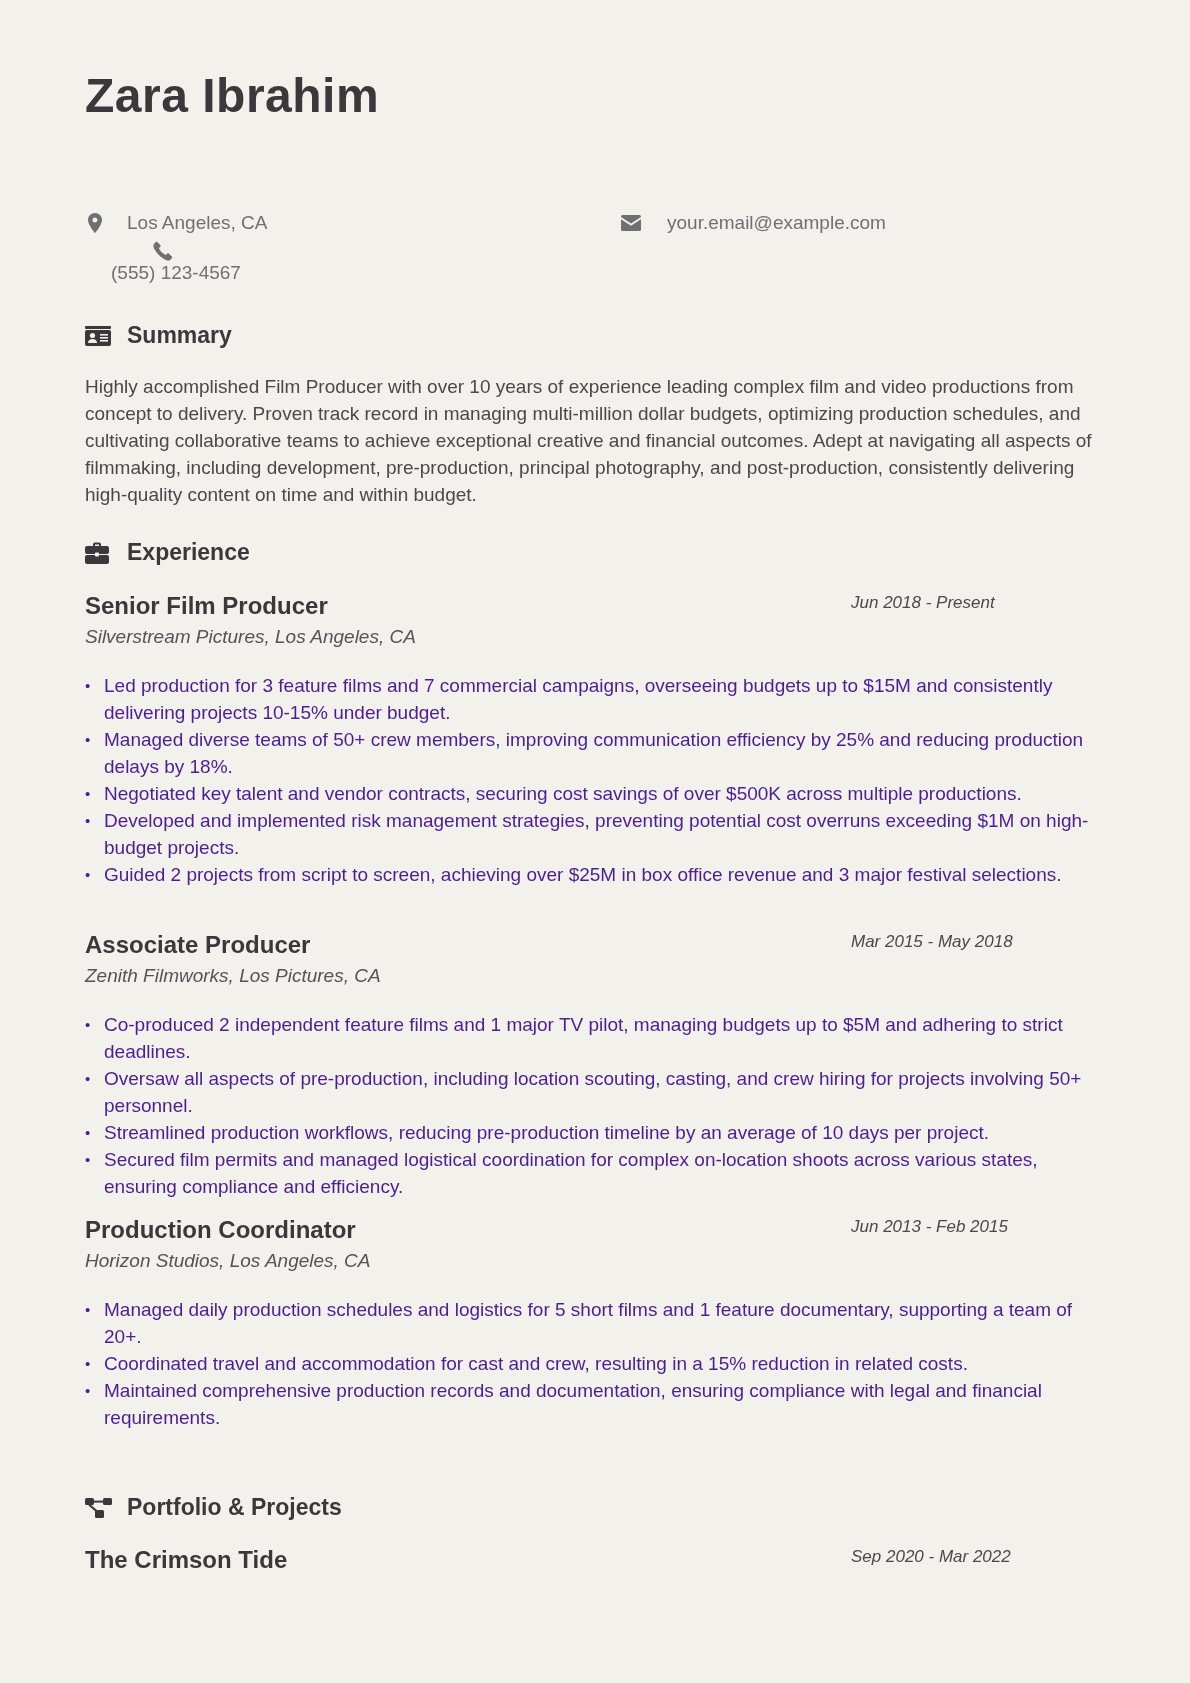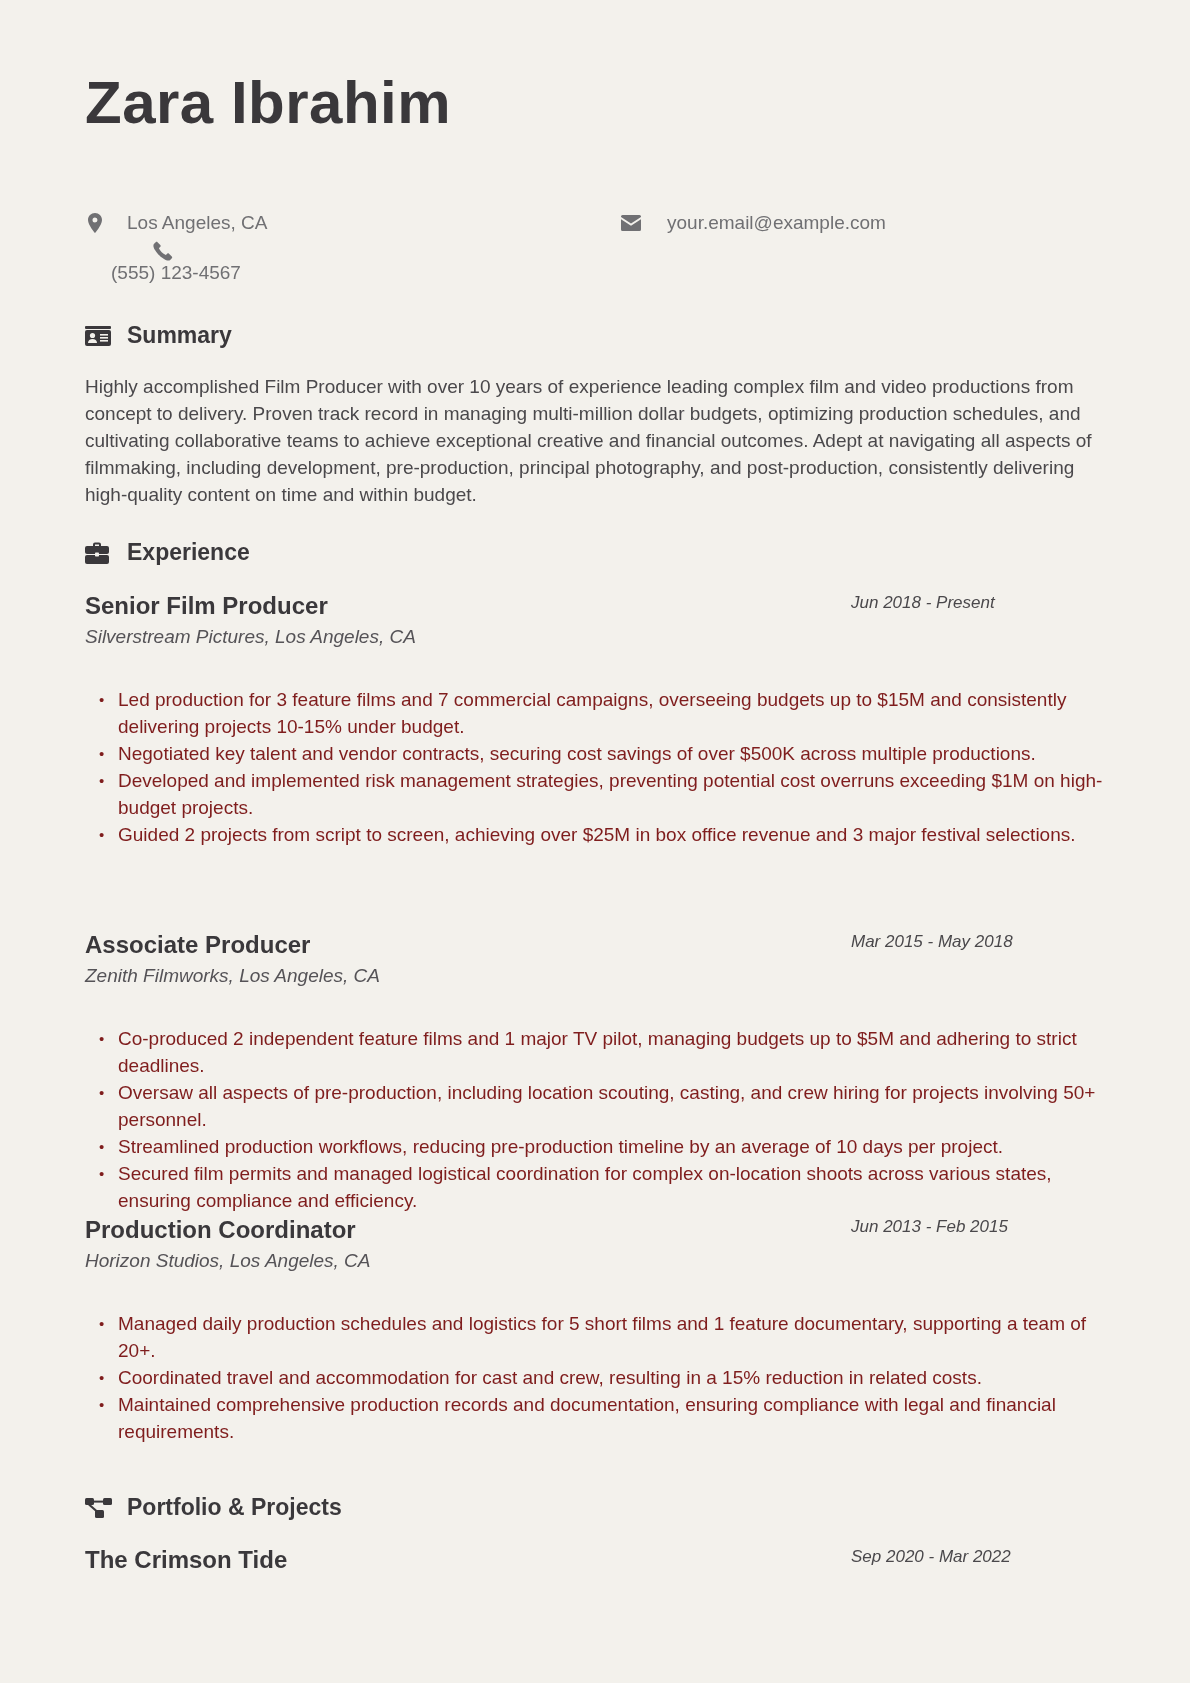--- a/index.html
+++ b/index.html
@@ -8,21 +8,21 @@
       height: 1683px;
       background: #f3f1ec;
       color: #3f3d40;
       font-family: "Liberation Sans", "DejaVu Sans", sans-serif;
       overflow: hidden;
       position: relative;
     }
     .page { position: absolute; left: 85px; top: 0; width: 1020px; }
     .name {
       position: absolute; left: 0; top: 68px;
-      font-size: 60px; font-weight: bold; color: #3a383b;
+      font-size: 48px; font-weight: bold; color: #3a383b;
       letter-spacing: 0.5px; margin: 0;
     }
     .contact { position: absolute; font-size: 19px; color: #707073; display: flex; align-items: center; }
     .contact .icon { display: inline-flex; width: 20px; height: 22px; align-items: center; justify-content: center; color: #707073; }
     .contact-location { left: 0; top: 212px; }
     .contact-location .text { margin-left: 22px; }
     .contact-phone { left: 0; top: 240px; flex-direction: column; }
     .contact-phone .text { margin-left: 26px; }
     .contact-email { left: 536px; top: 212px; }
     .contact-email .text { margin-left: 26px; }
@@ -35,22 +35,22 @@
       position: absolute; left: 0; top: 373px; width: 1020px;
       font-size: 19px; line-height: 27px; color: #4a484b; margin: 0;
     }
 
     .job { position: absolute; left: 0; width: 1020px; }
     .job-title { position: absolute; left: 0; top: 0; font-size: 24px; font-weight: bold; color: #3a383b; }
     .job-dates { position: absolute; left: 766px; top: 1px; font-size: 17px; font-style: italic; color: #4a484b; }
     .job-company { position: absolute; left: 0; top: 34px; font-size: 19px; font-style: italic; color: #555357; }
     .job-bullets {
       position: absolute; left: 0; top: 80px; width: 1020px;
-      margin: 14px; padding: 0; list-style: none;
-      font-size: 19px; line-height: 27px; color: #7f1d1d;
+      margin: 0; padding: 0; list-style: none;
+      font-size: 19px; line-height: 27px; color: #4c1d95;
     }
     .job-bullets li { position: relative; padding-left: 19px; }
     .job-bullets li::before { content: "•"; position: absolute; left: 0; top: 0; font-size: 15px; }
 
     .project { position: absolute; left: 0; top: 1546px; width: 1020px; }
   </style>
 </head>
 <body>
 
 <div class="page">
@@ -111,30 +111,31 @@
     </span>
     <span class="title">Experience</span>
   </div>
 
   <div class="job" style="top:592px;">
     <div class="job-title">Senior Film Producer</div>
     <div class="job-dates">Jun 2018 - Present</div>
     <div class="job-company">Silverstream Pictures, Los Angeles, CA</div>
     <ul class="job-bullets">
       <li>Led production for 3 feature films and 7 commercial campaigns, overseeing budgets up to $15M and consistently delivering projects 10-15% under budget.</li>
+      <li>Managed diverse teams of 50+ crew members, improving communication efficiency by 25% and reducing production delays by 18%.</li>
       <li>Negotiated key talent and vendor contracts, securing cost savings of over $500K across multiple productions.</li>
       <li>Developed and implemented risk management strategies, preventing potential cost overruns exceeding $1M on high-budget projects.</li>
       <li>Guided 2 projects from script to screen, achieving over $25M in box office revenue and 3 major festival selections.</li>
     </ul>
   </div>
 
   <div class="job" style="top:931px;">
     <div class="job-title">Associate Producer</div>
     <div class="job-dates">Mar 2015 - May 2018</div>
-    <div class="job-company">Zenith Filmworks, Los Angeles, CA</div>
+    <div class="job-company">Zenith Filmworks, Los Pictures, CA</div>
     <ul class="job-bullets">
       <li>Co-produced 2 independent feature films and 1 major TV pilot, managing budgets up to $5M and adhering to strict deadlines.</li>
       <li>Oversaw all aspects of pre-production, including location scouting, casting, and crew hiring for projects involving 50+ personnel.</li>
       <li>Streamlined production workflows, reducing pre-production timeline by an average of 10 days per project.</li>
       <li>Secured film permits and managed logistical coordination for complex on-location shoots across various states, ensuring compliance and efficiency.</li>
     </ul>
   </div>
 
   <div class="job" style="top:1216px;">
     <div class="job-title">Production Coordinator</div>

